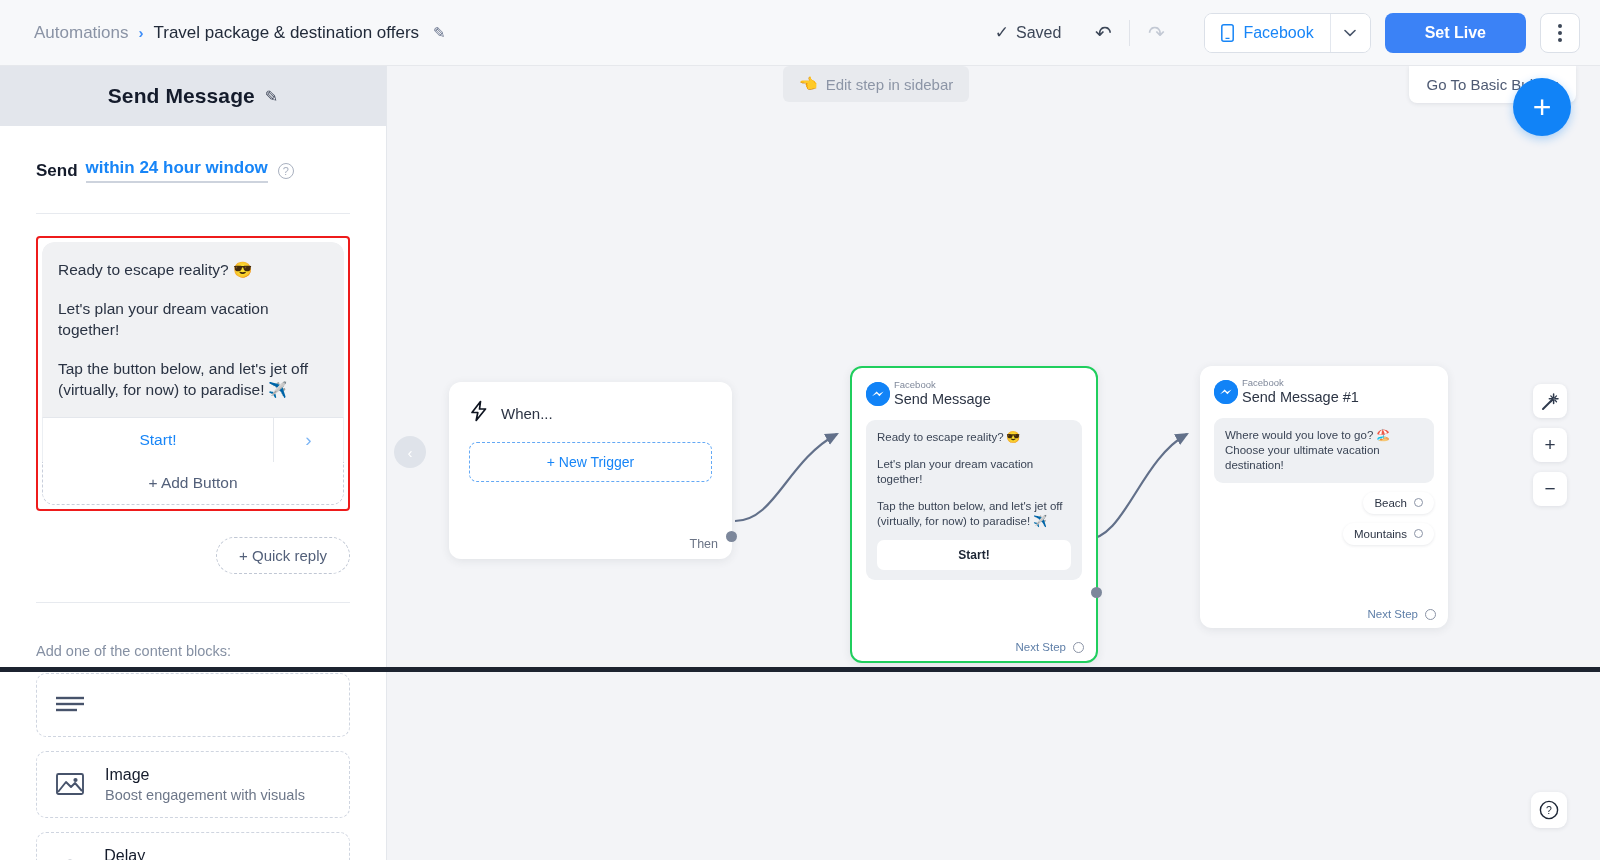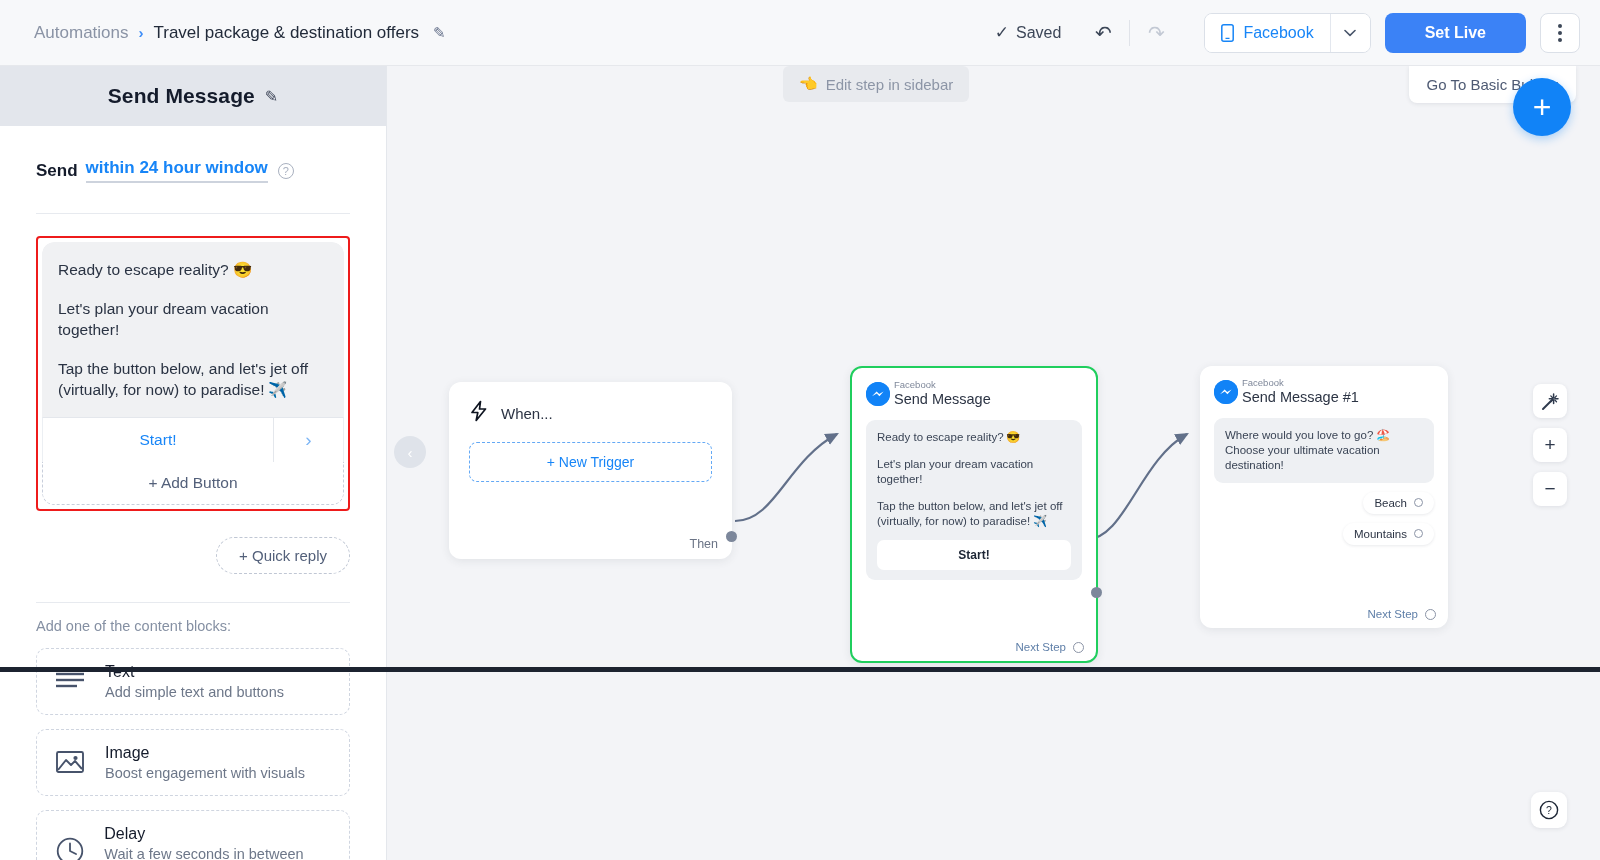--- a/index.html
+++ b/index.html
@@ -117,21 +117,21 @@
     border-radius:0 0 12px 12px; background:#fff;
     text-align:center; padding:12px 0; color:#53607a; font-size:15.5px;
   }
 
   .quick-reply-row { display:flex; justify-content:flex-end; margin-top:26px;text-align:right; }
   .quick-reply {
     border:1px dashed #c0c7d4; border-radius:20px;
     padding:9px 22px; color:#53607a; font-size:15px; background:#fff;
   }
   .hr2 { height:1px; background:#e7eaef; margin:28px 0 0 0; }
-  .blocks-label { color:#8590a3; font-size:14.5px; margin-top:15px; }
+  .blocks-label { color:#8590a3; font-size:14.5px; margin-top:40px; }
 
   .block {
     margin-top:14px; border:1px dashed #cfd5e0; border-radius:10px;
     background:#fff; padding:14px 16px;
     display:flex; align-items:center; gap:18px;
   }
   .block-ico { width:34px; height:34px; color:#47536b; display:flex; align-items:center; justify-content:center; }
   .block-title { font-size:16px; color:#141b2b; }
   .block-sub { font-size:14.5px; color:#6d7789; margin-top:3px; }
 
@@ -323,24 +323,20 @@
       <div class="hr2"></div>
       <div class="blocks-label">Add one of the content blocks:</div>
 
       <div class="block">
         <div class="block-ico">
           <svg width="30" height="22" viewBox="0 0 30 22">
             <line x1="1" y1="4" x2="29" y2="4" stroke="#47536b" stroke-width="2.4"></line>
             <line x1="1" y1="10" x2="29" y2="10" stroke="#47536b" stroke-width="2.4"></line>
             <line x1="1" y1="16" x2="22" y2="16" stroke="#47536b" stroke-width="2.4"></line>
           </svg>
-        </div>
-        <div>
-          <div class="block-title">Text</div>
-          <div class="block-sub">Add simple text and buttons</div>
         </div>
       </div>
 
       <div class="block">
         <div class="block-ico">
           <svg width="28" height="24" viewBox="0 0 28 24">
             <rect x="1" y="2" width="26" height="20" rx="1.5" fill="none" stroke="#47536b" stroke-width="1.9"></rect>
             <circle cx="19.5" cy="8" r="2.1" fill="#47536b"></circle>
             <polyline points="2,20 10,10 15,15 19,11 26,19" fill="none" stroke="#47536b" stroke-width="1.9" stroke-linejoin="round"></polyline>
           </svg>

